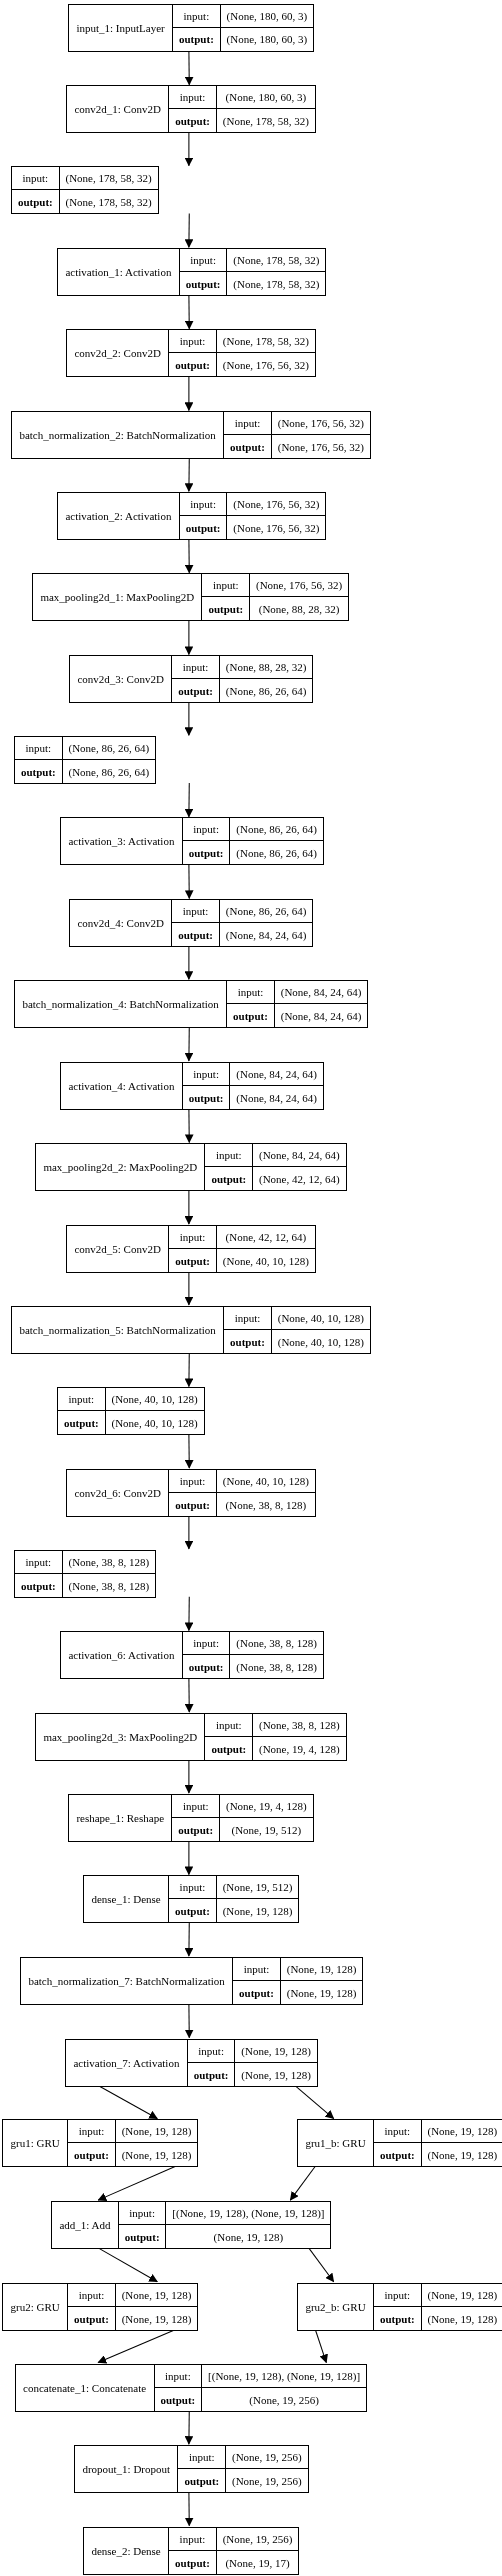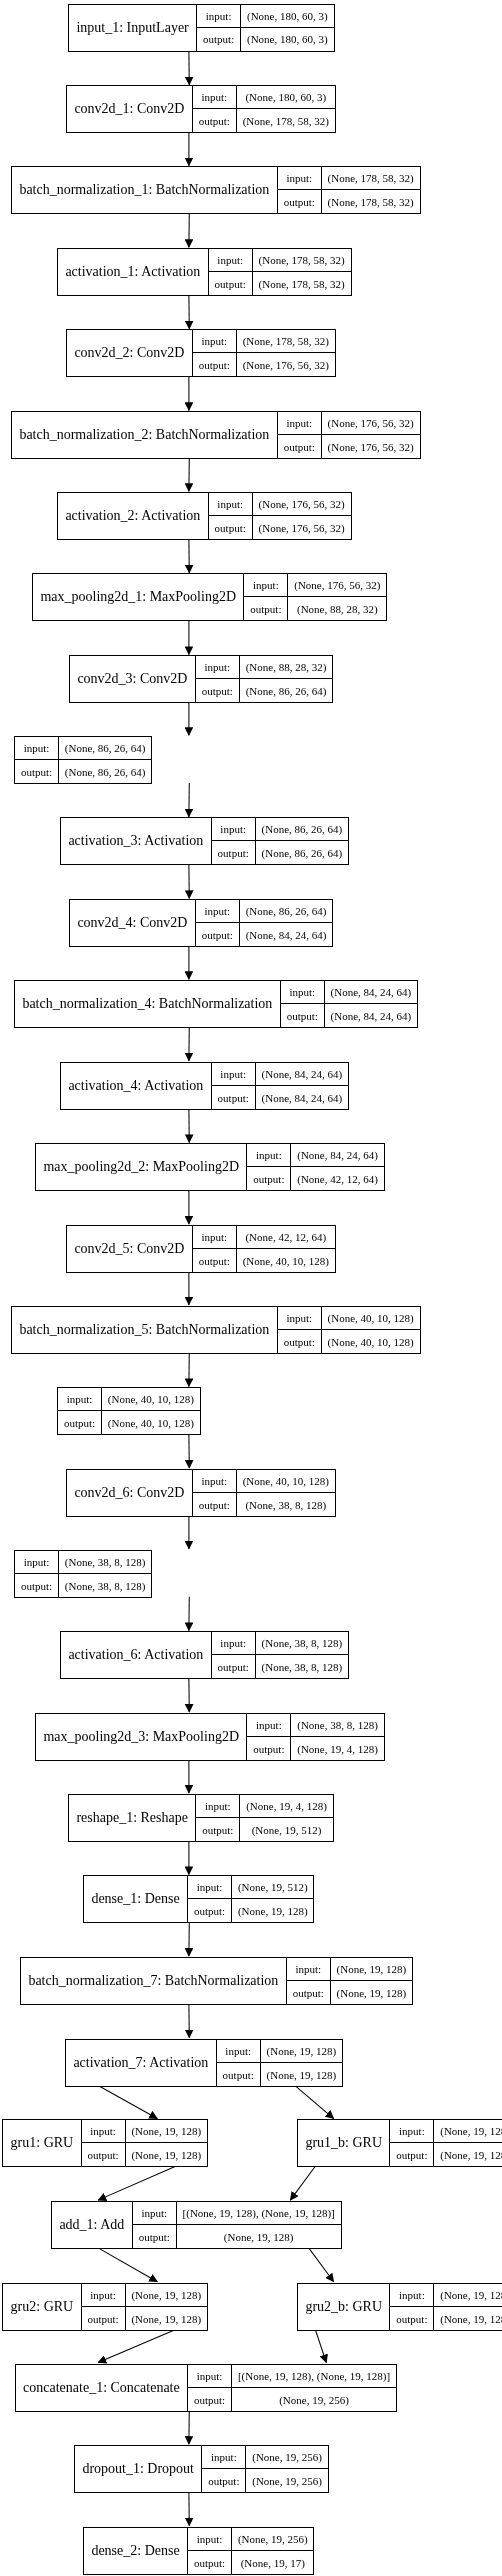--- a/index.html
+++ b/index.html
@@ -24,41 +24,41 @@
     background: #ffffff;
     border: 1.2px solid #000000;
     box-sizing: border-box;
     white-space: nowrap;
   }
   .name {
     display: flex;
     align-items: center;
     justify-content: center;
     padding: 0 7.4px;
-    font-size: 14px;
+    font-size: 11px;
     color: #000000;
     border-right: 0.9px solid #000000;
   }
   .io {
     display: grid;
     grid-template-columns: auto 1fr;
   }
   .io-cell {
     display: flex;
     align-items: center;
     justify-content: center;
     font-size: 11px;
     color: #000000;
     padding: 0 5.9px;
     height: 23px;
     box-sizing: border-box;
   }
   .cell-in-label  { border-right: 0.9px solid #000; border-bottom: 0.9px solid #000; }
   .cell-in-value  { border-bottom: 0.9px solid #000; }
-  .cell-out-label { border-right: 0.9px solid #000; }
+  .cell-out-label { border-right: 0.9px solid #000; font-weight: bold; }
 </style>
 </head>
 <body>
 
 <div id="diagram">
   <svg id="edges" xmlns="http://www.w3.org/2000/svg" viewBox="0 0 683 3504" width="502" height="2576">
     <defs>
       <marker id="arrowhead" viewBox="0 0 10 10" refX="9.2" refY="5" markerWidth="8.5" markerHeight="8.5" orient="auto">
         <path d="M0,0 L10,5 L0,10 z" fill="#000000"></path>
       </marker>
@@ -111,21 +111,20 @@
     <div class="node" style="top: 85px; left: 66px;">
     <div class="name">conv2d_1: Conv2D</div>
     <div class="io">
       <div class="io-cell cell-in-label">input:</div>
       <div class="io-cell cell-in-value">(None, 180, 60, 3)</div>
       <div class="io-cell cell-out-label">output:</div>
       <div class="io-cell cell-out-value">(None, 178, 58, 32)</div>
     </div>
   </div>
     <div class="node" style="top: 166px; left: 11px;">
-    <div class="name">batch_normalization_1: BatchNormalization</div>
     <div class="io">
       <div class="io-cell cell-in-label">input:</div>
       <div class="io-cell cell-in-value">(None, 178, 58, 32)</div>
       <div class="io-cell cell-out-label">output:</div>
       <div class="io-cell cell-out-value">(None, 178, 58, 32)</div>
     </div>
   </div>
     <div class="node" style="top: 248px; left: 57px;">
     <div class="name">activation_1: Activation</div>
     <div class="io">

